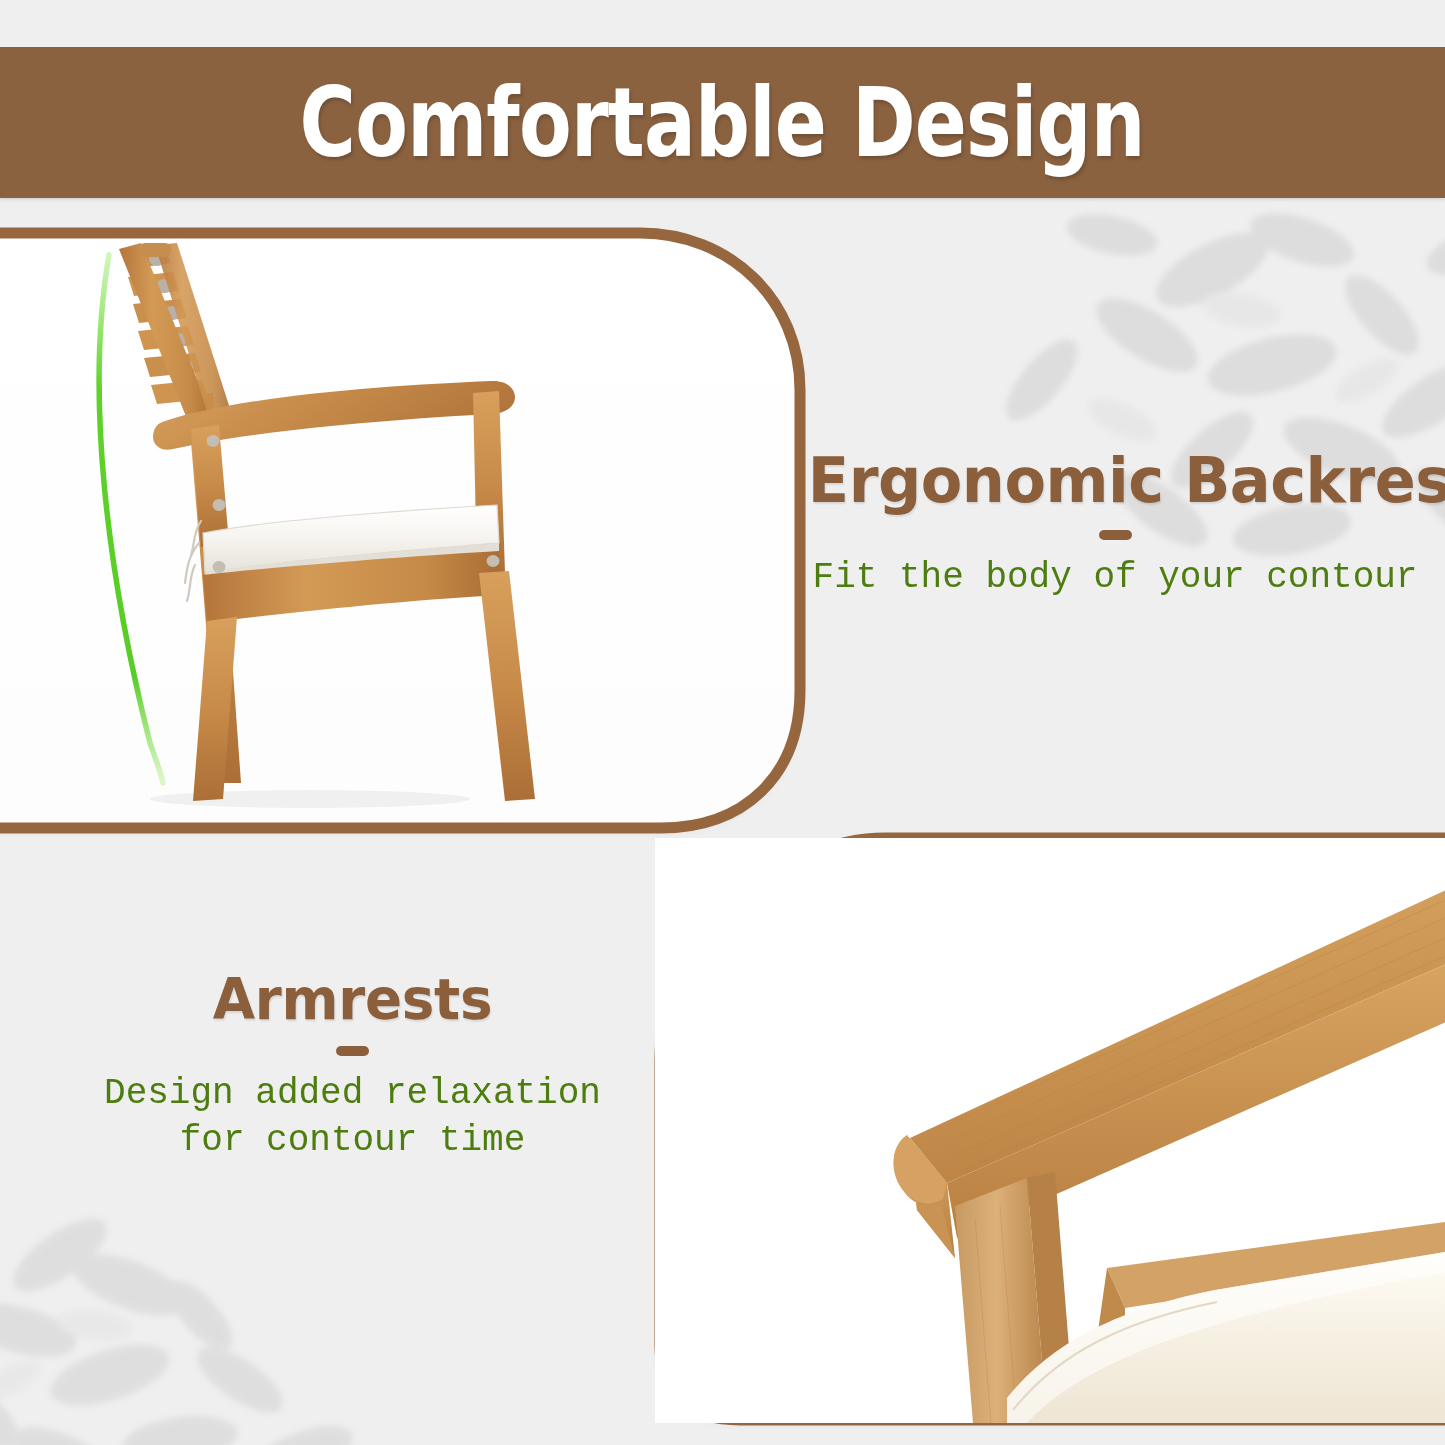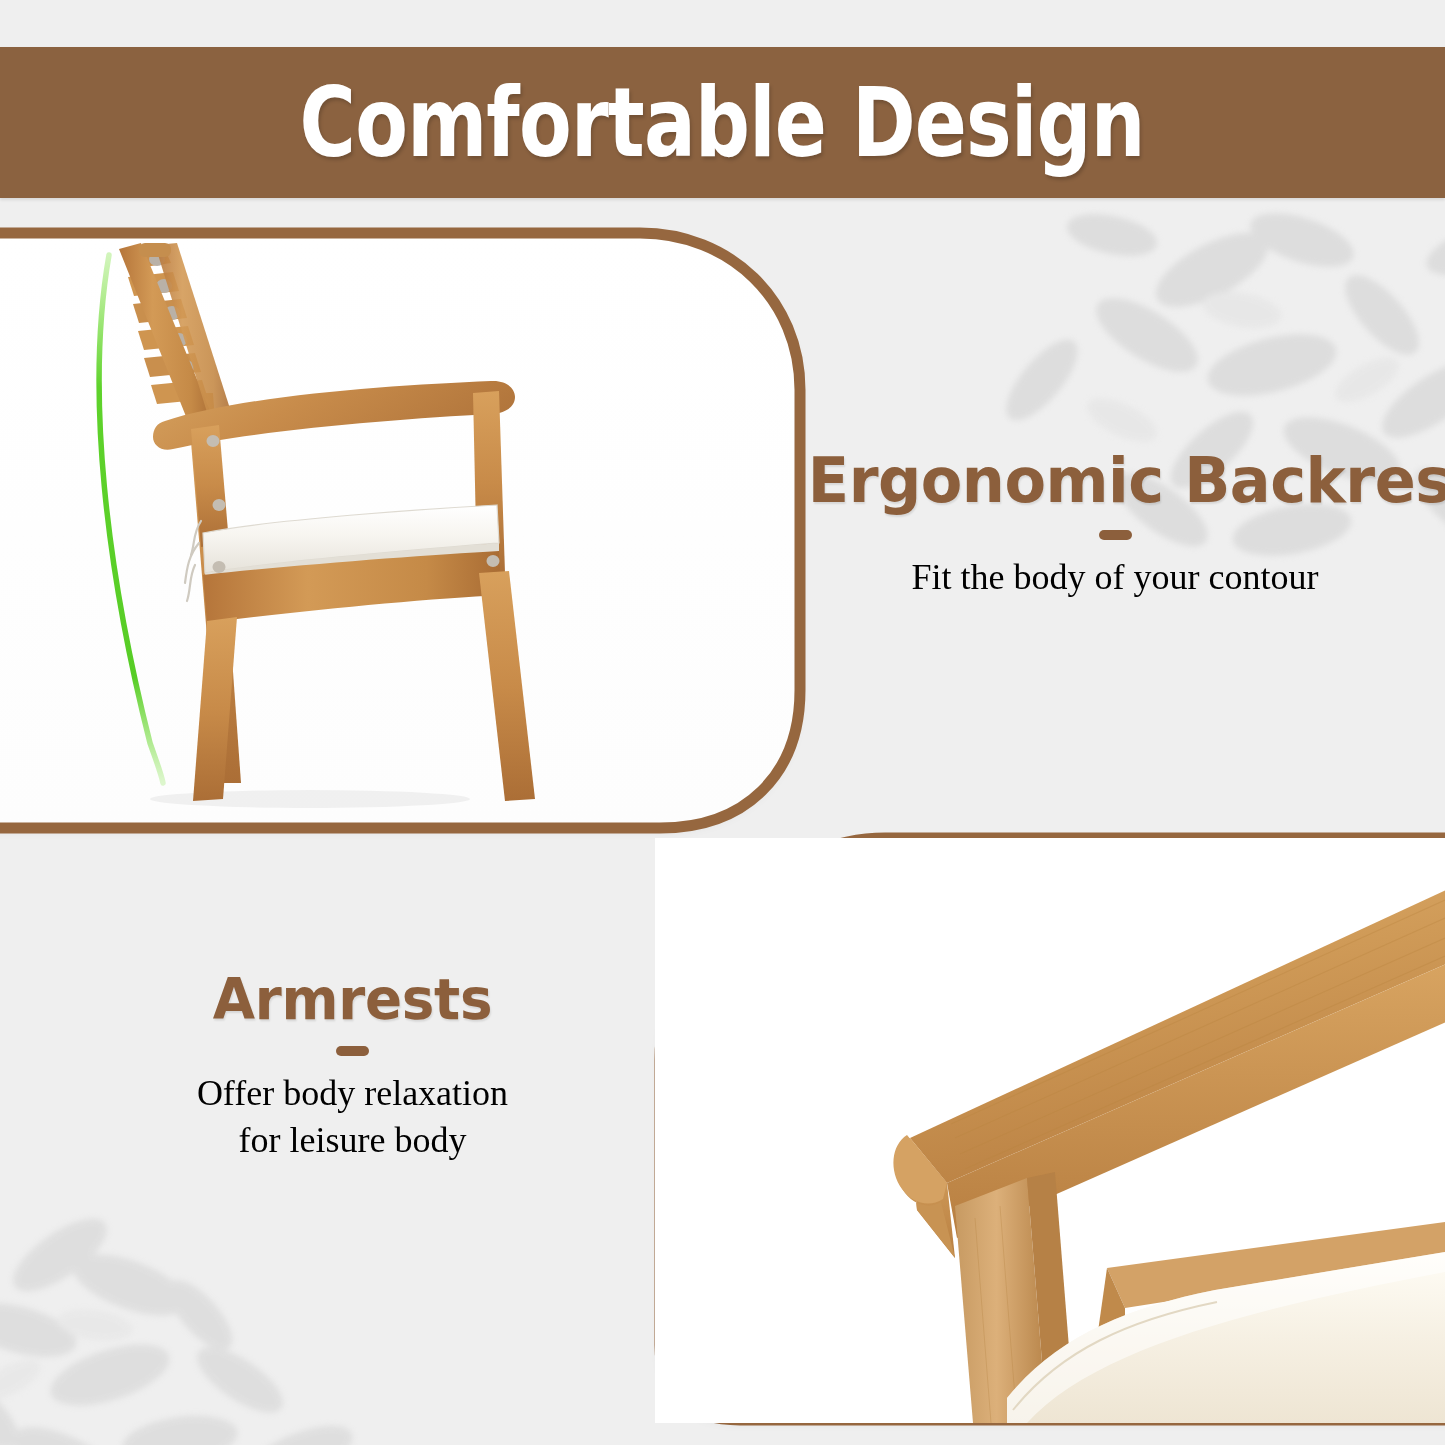--- a/index.html
+++ b/index.html
@@ -62,23 +62,23 @@
     color:#8c5f3c;
     line-height:1.05;
     white-space:nowrap;
     text-shadow:1px 2px 2px rgba(0,0,0,.10);
   }
   .f-dash{
     width:33px;height:10px;border-radius:6px;background:#8c5f3c;
     margin:16px auto 14px auto;
   }
   .feature .f-sub{
-    font-family:Liberation Serif, serif;
+    font-family:Liberation Mono, monospace;
     font-weight:300;
-    color:#000000;
+    color:#4d7c0f;
     line-height:1.32;
   }
 
   #feat-backrest{left:795px;top:448px;width:640px;}
   #feat-backrest .f-title{font-size:63px;letter-spacing:-.5px;transform:scaleX(.96);}
   #feat-backrest .f-sub{font-size:36px;}
 
   #feat-armrests{left:40px;top:970px;width:625px;}
   #feat-armrests .f-title{font-size:57px;letter-spacing:-.3px;transform:scaleX(.96);}
   #feat-armrests .f-sub{font-size:36px;}
@@ -343,17 +343,17 @@
 
   <div class="feature" id="feat-backrest">
     <div class="f-title">Ergonomic Backrest</div>
     <div class="f-dash"></div>
     <div class="f-sub">Fit the body of your contour</div>
   </div>
 
   <div class="feature" id="feat-armrests">
     <div class="f-title">Armrests</div>
     <div class="f-dash"></div>
-    <div class="f-sub">Offer body relaxation</div>
-    <div class="f-sub">for leisure body</div>
+    <div class="f-sub">Design added relaxation</div>
+    <div class="f-sub">for contour time</div>
   </div>
 
 </div>
 
 </body></html>

